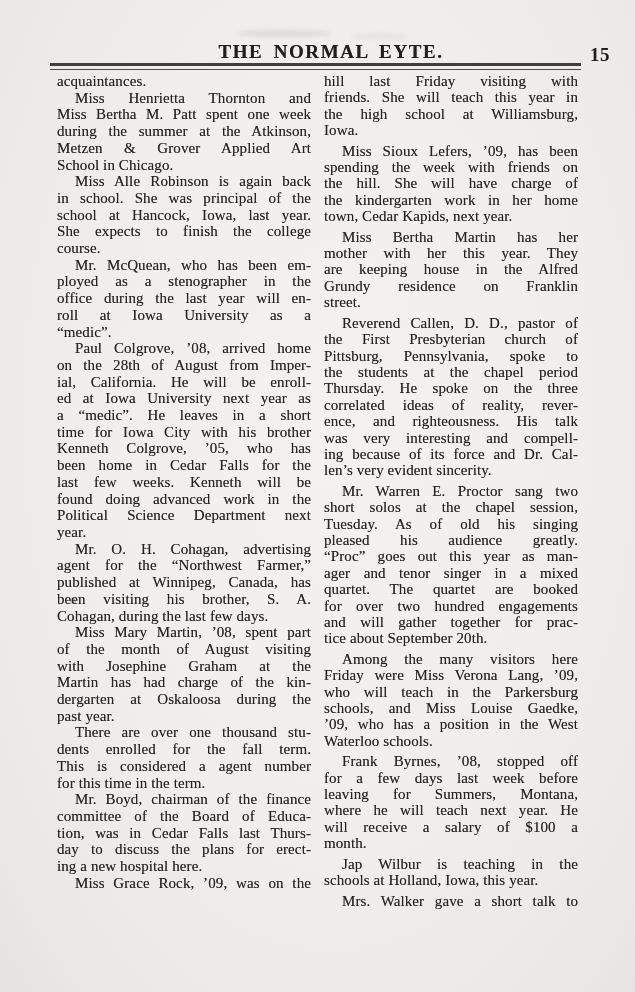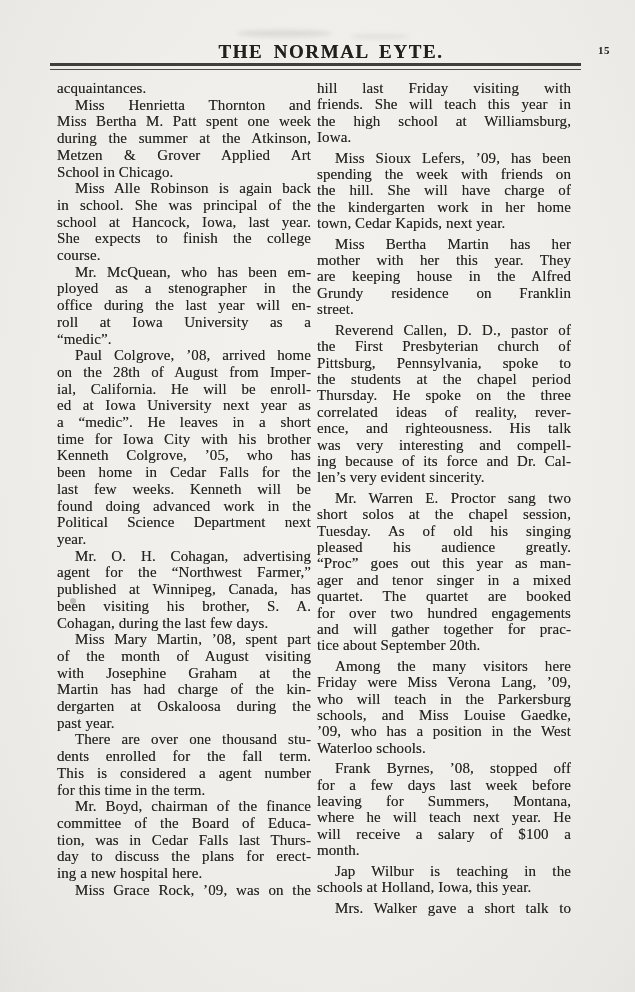--- a/index.html
+++ b/index.html
@@ -40,41 +40,41 @@
     font-weight: 700;
     letter-spacing: 1.6px;
     word-spacing: 4px;
     color: #22201d;
     text-shadow: 0 0 0.6px rgba(34, 32, 29, 0.65);
   }
   .page-number {
     position: absolute;
     top: 44px;
     right: 52px;
-    font-size: 11px;
+    font-size: 19px;
     font-weight: 700;
     letter-spacing: 0.5px;
     color: #22201d;
   }
   .rule {
     position: absolute;
     top: 63px;
     left: 50px;
     width: 531px;
     height: 3px;
     border-top: 3px solid rgba(42, 39, 35, 0.88);
     border-bottom: 1px solid rgba(42, 39, 35, 0.82);
   }
 
   .columns {
     position: absolute;
-    top: 80px;
+    top: 73px;
     left: 57px;
     display: flex;
-    gap: 6px;
+    gap: 13px;
   }
   .col {
     width: 254px;
     font-size: 15px;
     letter-spacing: 0.1px;
     text-shadow: 0 0 0.5px rgba(45, 42, 38, 0.55);
   }
   .col-left  { line-height: 16.7px; }
   .col-right { line-height: 16.4px; }
   .col-right .para + .para { margin-top: 4px; }

